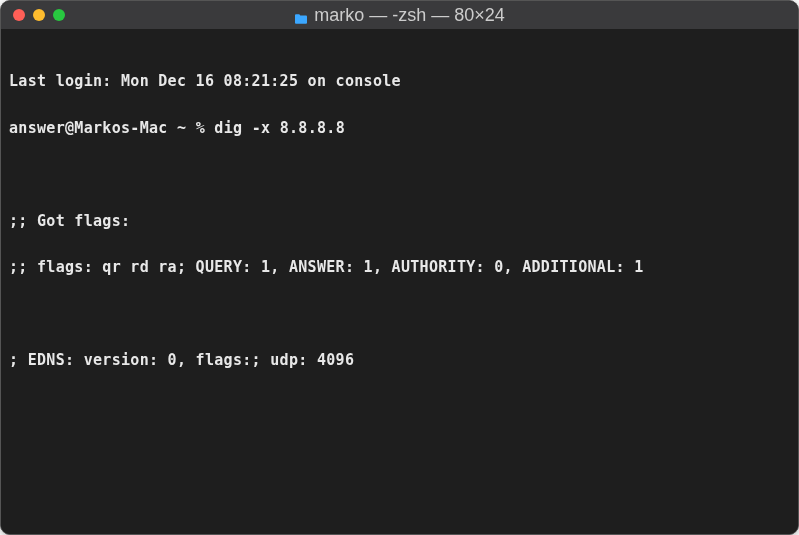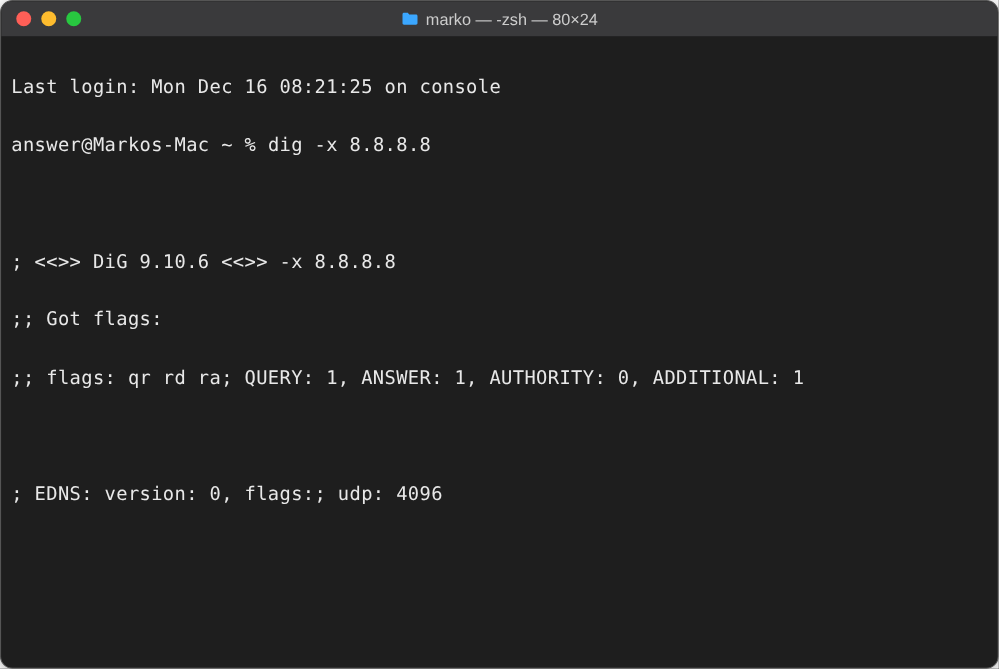--- a/index.html
+++ b/index.html
@@ -45,40 +45,40 @@
   .light.green { background: #28c840; }
   .title-center {
     position: absolute;
     left: 0; right: 0;
     display: flex;
     align-items: center;
     justify-content: center;
     gap: 6px;
     pointer-events: none;
     color: #ccc;
-    font-size: 13px;
+    font-size: 18px;
     font-family: -apple-system, BlinkMacSystemFont, "Segoe UI", sans-serif;
     font-weight: 500;
   }
   .folder-icon {
     width: 14px;
     height: 12px;
     display: inline-block;
   }
   .terminal-body {
     flex: 1;
     background: #1e1e1e;
     color: #e8e8e8;
-    padding: 6px 8px;
+    padding: 18px 8px;
     font-size: 15px;
     line-height: 1.55;
     white-space: pre;
     overflow: hidden;
     letter-spacing: 0.3px;
-    font-weight: 400;
+    font-weight: 700;
   }
   .line { white-space: pre; }
 </style>
 </head>
 <body>
 
 <div class="window">
 
   <div class="titlebar">
     <div class="traffic-lights">
@@ -93,21 +93,20 @@
         </svg>
       </span>
       <span>marko — -zsh — 80×24</span>
     </div>
   </div>
 
   <div class="terminal-body">
 <div class="line">Last login: Mon Dec 16 08:21:25 on console</div>
 <div class="line"><span>answer@Markos-Mac</span> <span>~</span> <span>%</span> <span>dig -x 8.8.8.8</span></div>
 <div class="line"> </div>
-<div class="line">; &lt;&lt;&gt;&gt; DiG 9.10.6 &lt;&lt;&gt;&gt; -x 8.8.8.8</div>
 <div class="line">;; Got flags:</div>
 <div class="line">;; flags: qr rd ra; QUERY: 1, ANSWER: 1, AUTHORITY: 0, ADDITIONAL: 1</div>
 <div class="line"> </div>
 <div class="line">; EDNS: version: 0, flags:; udp: 4096</div>
 
 
 
 
 
 

